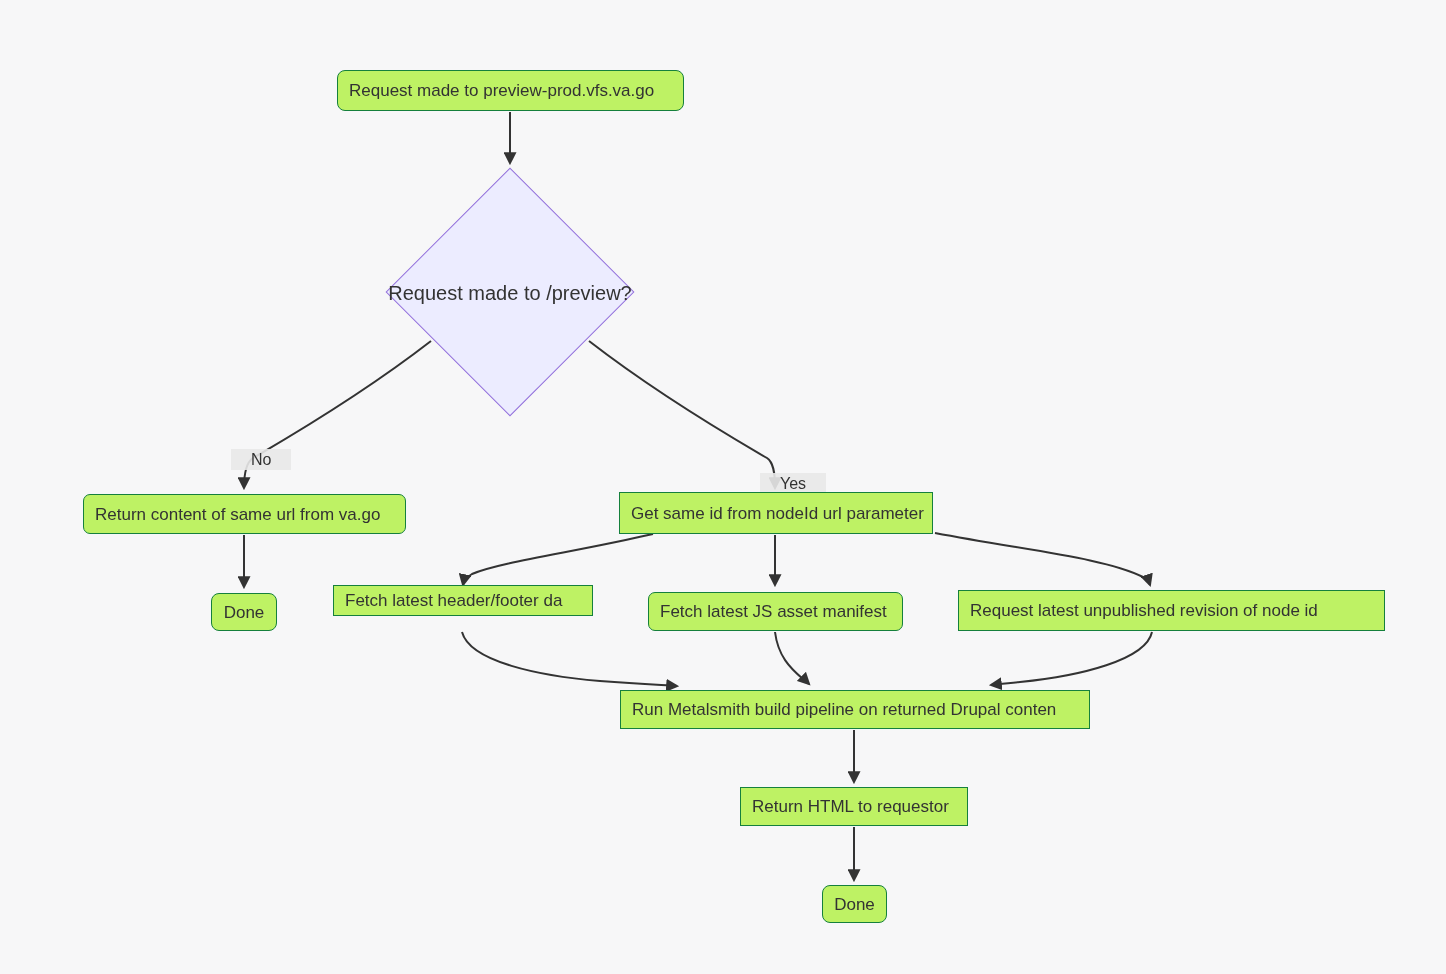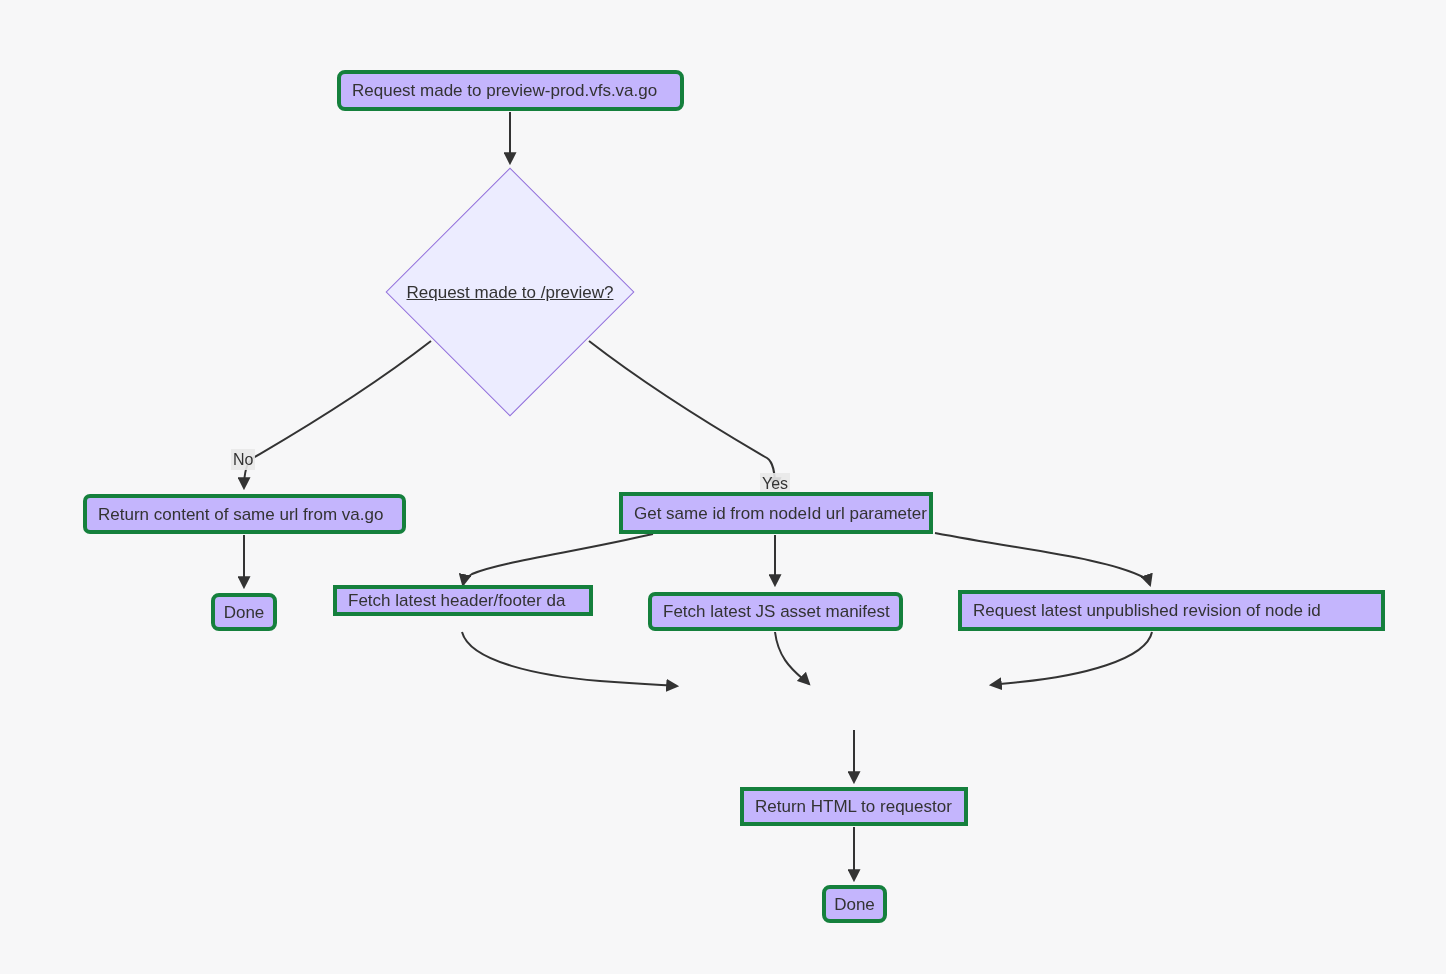--- a/index.html
+++ b/index.html
@@ -9,22 +9,22 @@
     height: 974px;
     background: #f7f7f8;
     font-family: "Liberation Sans", sans-serif;
     color: #333333;
     overflow: hidden;
   }
   svg.edges { position: absolute; left: 0; top: 0; width: 1446px; height: 974px; }
   .node {
     position: absolute;
     box-sizing: border-box;
-    background: #c4b5fd;
-    border: 4px solid #15803d;
+    background: #bef264;
+    border: 1px solid #15803d;
     display: flex;
     align-items: center;
     font-size: 17px;
     line-height: 1;
     white-space: nowrap;
     overflow: hidden;
   }
   .node.pad { padding-left: 11px; }
   .node.round { border-radius: 8px; }
   .node.center { justify-content: center; padding-left: 0; }
@@ -35,29 +35,28 @@
     box-sizing: border-box;
     background: #ececff;
     border: 1px solid #9370db;
     transform: rotate(45deg);
   }
   .diamond-label {
     position: absolute;
     left: 388px; top: 279px;
     width: 244px; height: 28px;
     display: flex; align-items: center; justify-content: center;
-    font-size: 17px;
+    font-size: 20px;
     white-space: nowrap;
     overflow: hidden;
-    text-decoration: underline;
   }
   .edge-label {
     position: absolute;
     background: rgba(232,232,232,0.9);
-    padding: 1px 2px;
+    padding: 1px 20px;
     font-size: 16px;
     line-height: 1.2;
   }
 </style>
 </head>
 <body>
 
 <div class="canvas">
 
   <svg class="edges" viewBox="0 0 1446 974" fill="none" stroke="#333333" stroke-width="2">
@@ -93,18 +92,19 @@
   <div class="node round center" style="left:211px; top:593px; width:66px; height:38px;">Done</div>
 
   <div class="node pad" style="left:619px; top:492px; width:314px; height:42px;">Get same id from nodeId url parameter</div>
 
   <div class="node pad" style="left:333px; top:585px; width:260px; height:31px;">Fetch latest header/footer da</div>
 
   <div class="node pad" style="left:648px; top:592px; width:255px; height:39px;border-radius:7px;">Fetch latest JS asset manifest</div>
 
   <div class="node pad" style="left:958px; top:590px; width:427px; height:41px;">Request latest unpublished revision of node id</div>
 
+  <div class="node pad" style="left:620px; top:690px; width:470px; height:39px;">Run Metalsmith build pipeline on returned Drupal conten</div>
 
   <div class="node pad" style="left:740px; top:787px; width:228px; height:39px;">Return HTML to requestor</div>
 
   <div class="node round center" style="left:822px; top:885px; width:65px; height:38px;">Done</div>
 
 </div>
 
 </body></html>

